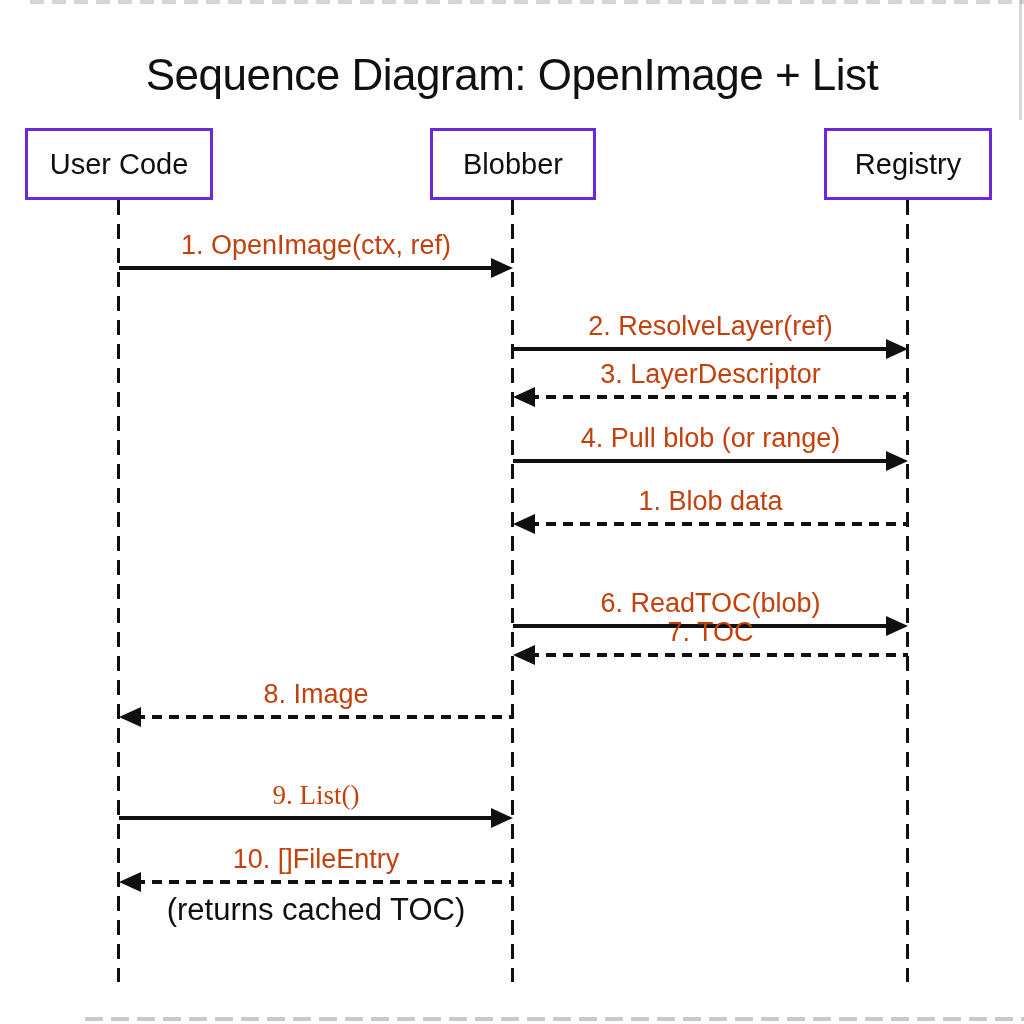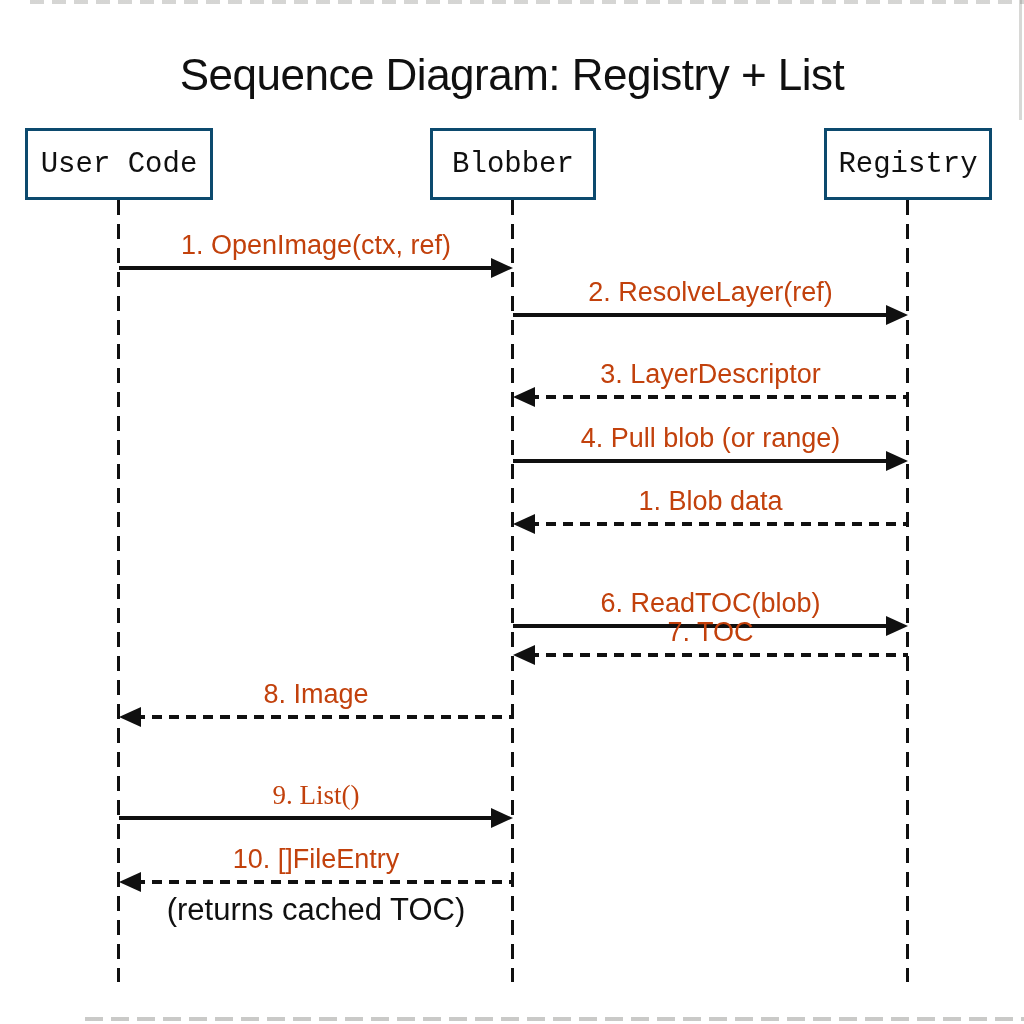--- a/index.html
+++ b/index.html
@@ -31,29 +31,28 @@
     letter-spacing: -0.5px;
     color: #101010;
     white-space: nowrap;
   }
 
   
   .actor-box {
     position: absolute;
     top: 128px;
     height: 66px;
-    border: 3px solid #0c4a6e;
+    border: 3px solid #6d28d9;
     background: #ffffff;
     display: flex;
     align-items: center;
     justify-content: center;
     font-size: 29px;
     white-space: nowrap;
     box-sizing: content-box;
-    font-family: Liberation Mono, monospace;
   }
   .actor-user  { left: 25px;  width: 182px; }
   .actor-blob  { left: 430px; width: 160px; }
   .actor-reg   { left: 824px; width: 162px; }
 
   
   .lifeline {
     position: absolute;
     top: 200px;
     height: 782px;
@@ -67,21 +66,21 @@
 
   
   .msg {
     position: absolute;
     height: 38px;
   }
   .span-a { left: 119px; width: 394px; }  
   .span-b { left: 513px; width: 395px; }  
 
   .msg-1  { top: 232px; }
-  .msg-2  { top: 279px; }
+  .msg-2  { top: 313px; }
   .msg-3  { top: 361px; }
   .msg-4  { top: 425px; }
   .msg-5  { top: 488px; }
   .msg-6  { top: 554px; margin-top: 36px; }
   .msg-7  { top: 619px; }
   .msg-8  { top: 681px; }
   .msg-9  { top: 782px; font-family: Liberation Serif, serif; }
   .msg-10 { top: 846px; }
 
   .msg-label {
@@ -152,21 +151,21 @@
 </style>
 </head>
 <body>
 
 <div class="canvas">
 
   <div class="edge-top"></div>
   <div class="edge-right"></div>
   <div class="edge-bottom"></div>
 
-  <div class="title">Sequence Diagram: Registry + List</div>
+  <div class="title">Sequence Diagram: OpenImage + List</div>
 
   <div class="actor-box actor-user">
     <span>User Code</span>
   </div>
   <div class="actor-box actor-reg">
     <span>Registry</span>
   </div>
   <div class="actor-box actor-blob">
     <span>Blobber</span>
   </div>

